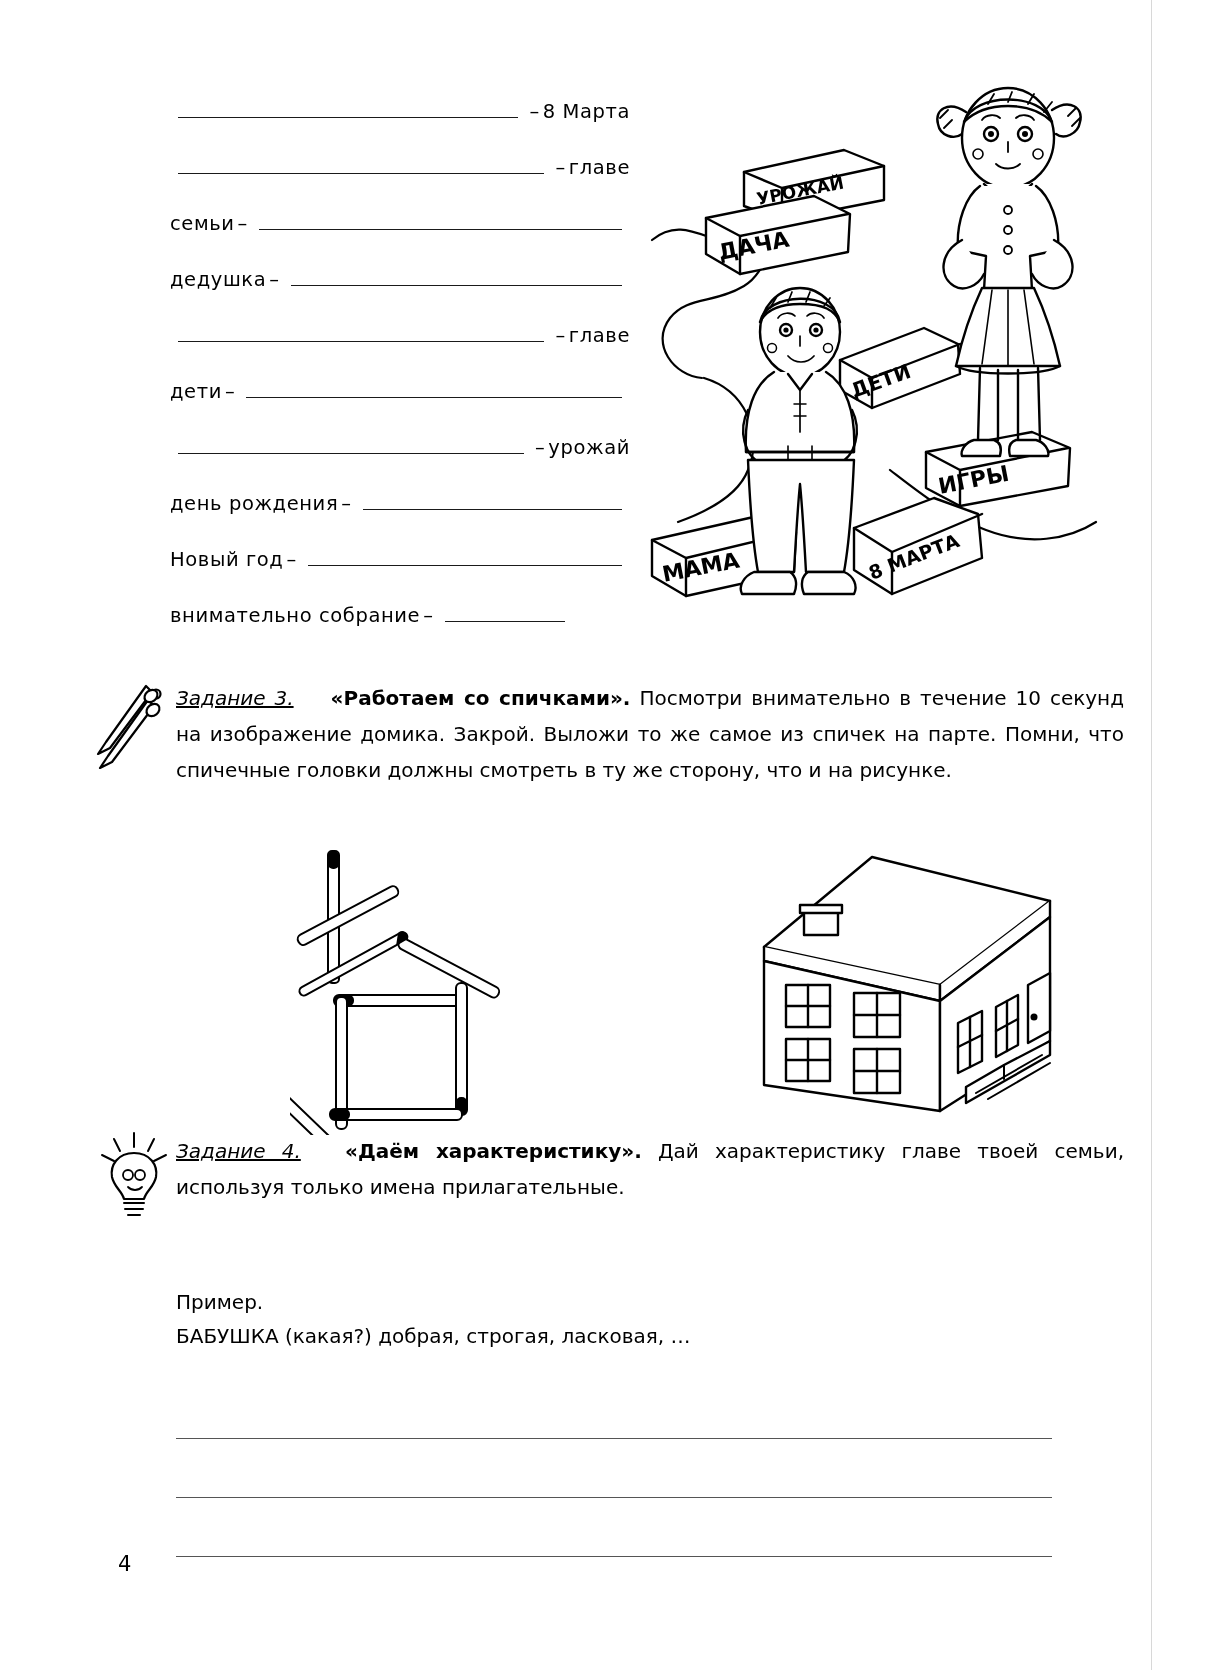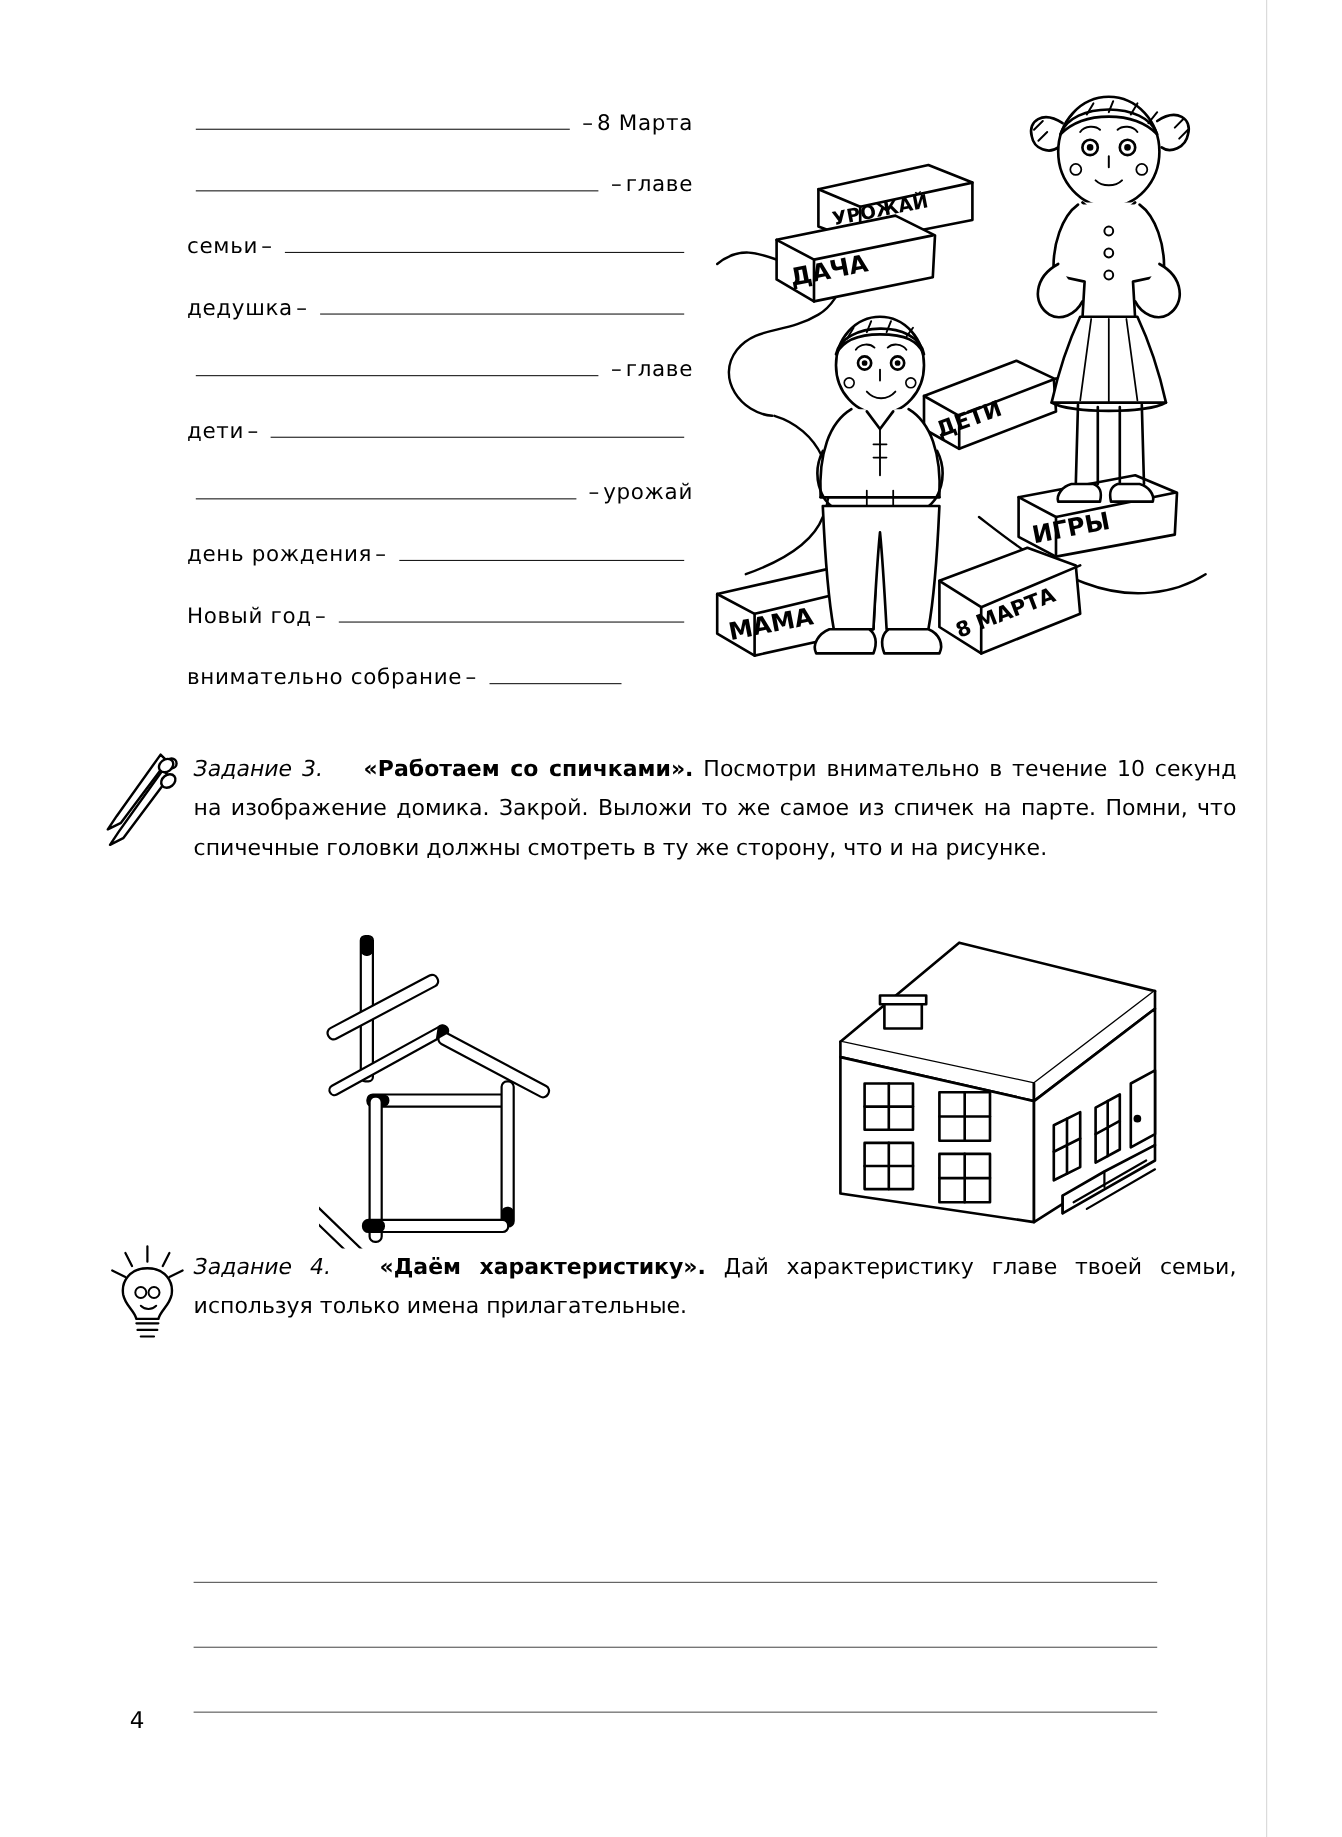--- a/index.html
+++ b/index.html
@@ -78,20 +78,21 @@
   }
   .task-text {
     margin-left: 80px;
     font-size: 20px;
     line-height: 36px;
     text-align: justify;
     text-justify: inter-word;
   }
   .task-text .num {
     font-style: italic;
+    text-decoration: underline;
   }
   .task-text .ttl {
     font-weight: bold;
     margin-left: 28px;
   }
 
   
   .house-row {
     position: absolute;
     left: 170px;
@@ -482,20 +483,24 @@
         <path d="M26 78 L46 78 M27 84 L45 84 M30 90 L42 90" stroke-width="2"></path>
       </svg>
     </div>
     <div class="task-text">
       <span class="num">Задание 4.</span>
       <span class="ttl">«Даём характеристику».</span>
       <span>Дай характеристику главе твоей семьи, используя только имена прилагательные.</span>
     </div>
   </div>
 
+  <div class="example">
+    <div>Пример.</div>
+    <div>БАБУШКА (какая?) добрая, строгая, ласковая, …</div>
+  </div>
 
   <div class="rules">
     <div class="rule"></div>
     <div class="rule"></div>
     <div class="rule"></div>
   </div>
 
   <div class="page-number">4</div>
 
 </div>

